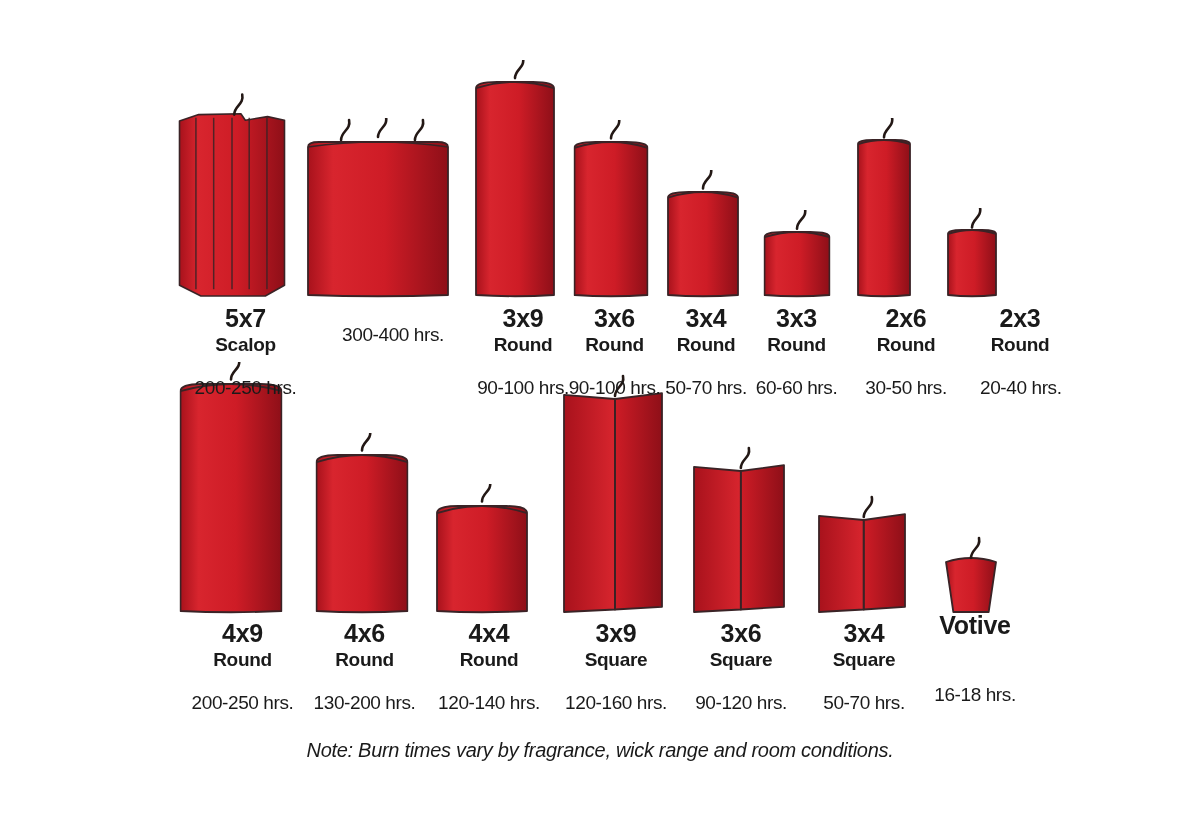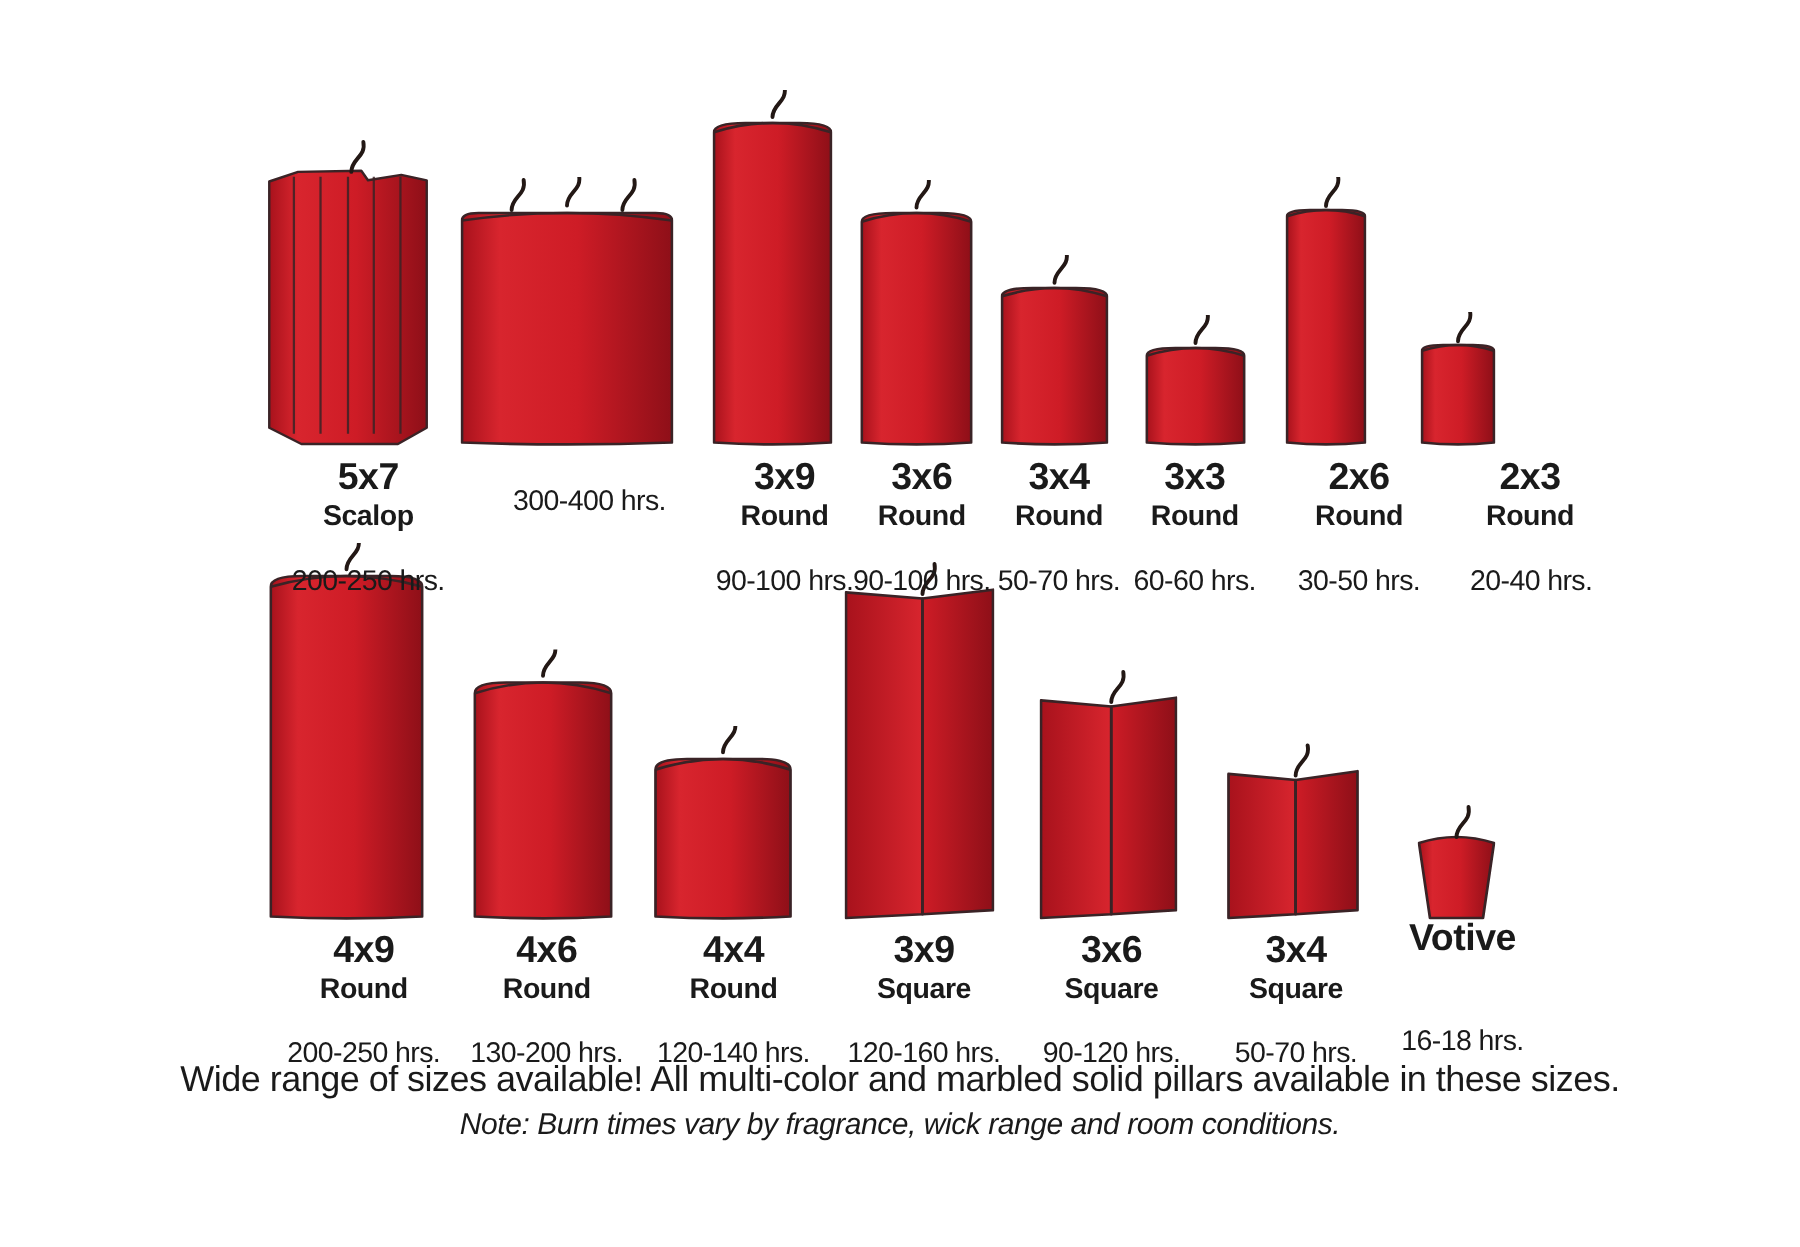--- a/index.html
+++ b/index.html
@@ -424,15 +424,14 @@
         <div class="lbl-type">Square</div>
         <div class="lbl-hrs">50-70 hrs.</div>
       </div>
       <div class="label-block" style="left: 920px; top: 612px; width: 110px;">
         <div class="lbl-size">Votive</div>
         <div class="lbl-type">&nbsp;</div>
         <div class="lbl-hrs">16-18 hrs.</div>
       </div>
     </div>
 
-  <div class="footer footer-main">Wide range of sizes available! All multi-color and marbled solid pillars available in these sizes.</div>
   <div class="footer footer-note">Note: Burn times vary by fragrance, wick range and room conditions.</div>
 </div>
 
 </body></html>

